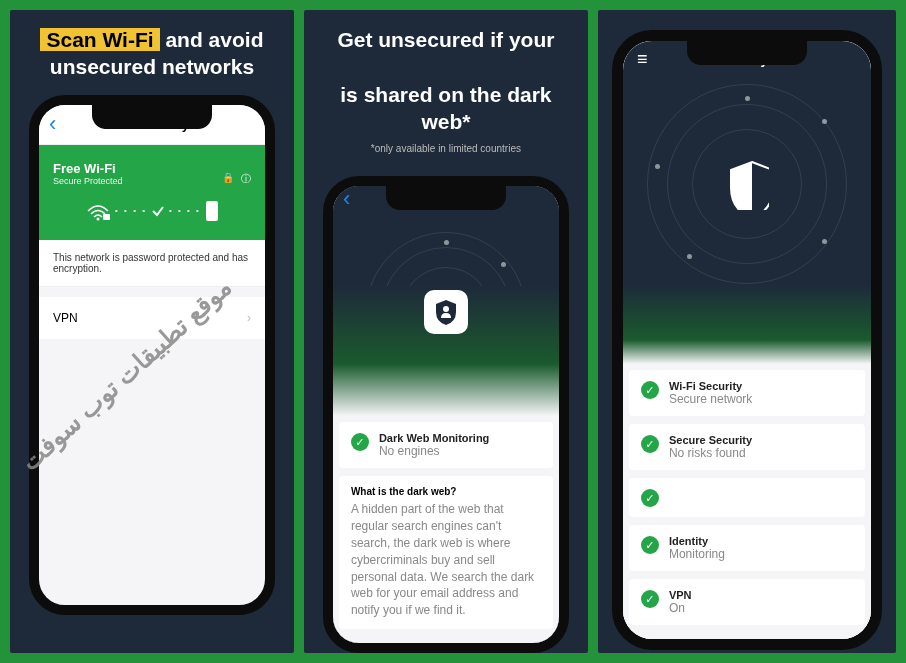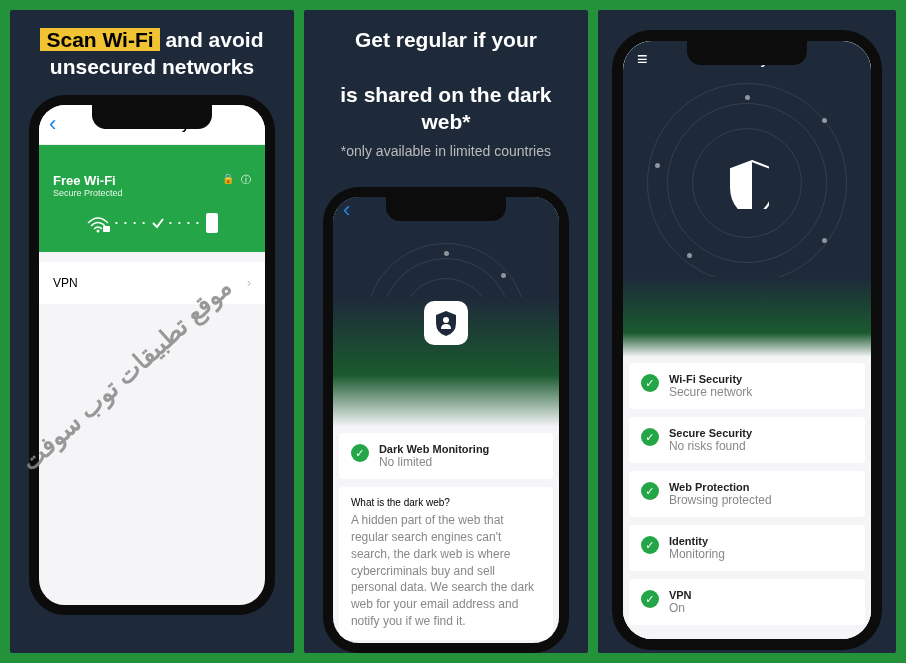--- a/index.html
+++ b/index.html
@@ -1,33 +1,33 @@
 <!DOCTYPE html>
 <html><head>
 <meta charset="utf-8">
 <style>
 *{margin:0;padding:0;box-sizing:border-box;font-family:-apple-system,BlinkMacSystemFont,"Segoe UI",Arial,sans-serif}
 body{background:#24923a;width:906px;height:663px;overflow:hidden;position:relative;padding:10px}
 .panels{display:flex;gap:10px;height:100%}
 .panel{flex:1;background:#1e2a3a;border-radius:2px;position:relative;overflow:hidden;display:flex;flex-direction:column;align-items:center}
 .headline{color:#fff;text-align:center;font-weight:700;font-size:21px;line-height:1.3;padding:16px 12px 8px}
 .hl-yellow{background:#f1c232;color:#000;padding:0 6px}
-.subnote{color:#bbb;font-size:14px;margin-bottom:22px}
+.subnote{color:#bbb;font-size:10px;margin-bottom:16px}
 .phone{width:246px;height:520px;background:#f5f5f7;border-radius:36px;border:10px solid #0c0c0c;position:relative;overflow:hidden;margin-top:6px}
 .notch{position:absolute;top:0;left:50%;transform:translateX(-50%);width:120px;height:24px;background:#0c0c0c;border-radius:0 0 14px 14px;z-index:50}
 .screen{position:absolute;inset:0;display:flex;flex-direction:column}
 .navbar{height:40px;background:#fff;display:flex;align-items:center;border-bottom:1px solid #eee;padding:0 10px}
 .navbar-dark{height:40px;background:#1e2a3a;display:flex;align-items:center;padding:0 10px}
 .back{color:#1e88e5;font-size:22px;font-weight:300}
 .nav-title{flex:1;text-align:center;font-size:13px;font-weight:600;margin-right:20px}
 .nav-title-dark{color:#fff;flex:1;text-align:center;font-size:13px;font-weight:600;margin-right:20px}
 .wifi-card{background:#24a547;color:#fff;padding:12px 14px 18px}
 .wifi-title{font-size:13px;font-weight:600}
 .wifi-sub{font-size:9px;opacity:.9}
-.wifi-icons-row{display:flex;align-items:flex-start;justify-content:space-between;margin-top:16px}
+.wifi-icons-row{display:flex;align-items:flex-end;justify-content:space-between;margin-top:4px}
 .wifi-right-icons{display:flex;gap:6px;font-size:10px}
 .conn-diagram{display:flex;align-items:center;justify-content:center;gap:4px;margin-top:14px}
 .dots{letter-spacing:2px;font-size:8px}
 .info-box{background:#fff;padding:12px 14px;font-size:10px;color:#333;border-bottom:1px solid #eee}
 .vpn-row{background:#fff;padding:14px;display:flex;align-items:center;justify-content:space-between;font-size:12px;margin-top:10px}
 .chev{color:#bbb}
 .dark-hero{background:#1e2a3a;flex:1;display:flex;flex-direction:column;align-items:center;position:relative;padding-top:20px}
 .orbit{position:relative;width:160px;height:160px;display:flex;align-items:center;justify-content:center}
 .ring{position:absolute;border:1px solid rgba(255,255,255,.1);border-radius:50%}
 .r1{width:90px;height:90px}
@@ -39,21 +39,21 @@
 .hero-text{color:#fff;font-size:16px;font-weight:300;margin-top:6px}
 .hero-text-big{color:#fff;font-size:20px;font-weight:300;margin-top:10px}
 .green-fade{position:absolute;bottom:0;left:0;right:0;height:130px;background:linear-gradient(to bottom,#1e2a3a,#1a5a2e 60%,#f5f5f7)}
 .list-area{background:#f5f5f7;padding:6px}
 .card{background:#fff;border-radius:4px;padding:10px 12px;margin-bottom:8px;display:flex;align-items:flex-start;gap:10px}
 .card-info{background:#fff;border-radius:4px;padding:10px 12px;margin-bottom:8px}
 .check-circle{width:18px;height:18px;background:#24a547;border-radius:50%;flex:none;display:flex;align-items:center;justify-content:center;color:#fff;font-size:11px;margin-top:1px}
 .card-title{font-size:11px;font-weight:600;color:#222}
 .card-sub{font-size:12px;color:#888}
 .card-body{flex:1}
-.info-title{font-size:10px;font-weight:400;margin-bottom:4px}
+.info-title{font-size:10px;font-weight:700;margin-bottom:4px}
 .info-text{font-size:12px;color:#888;line-height:1.4}
 .p3-navbar{height:40px;background:#1e2a3a;display:flex;align-items:center;padding:0 14px}
 .burger{color:#fff;font-size:18px}
 .watermark{position:absolute;top:350px;left:-20px;transform:rotate(-42deg);font-size:25px;color:#888;font-weight:600;z-index:100;pointer-events:none;font-family:Arial;opacity:.85;letter-spacing:1px}
 .panel3{flex:1.05}
 .panel3 .screen{background:#f5f5f7}
 .p3-hero{background:#1e2a3a;height:310px;position:relative;display:flex;flex-direction:column;align-items:center;padding-top:6px}
 </style>
 </head>
 <body>
@@ -91,32 +91,33 @@
           <span class="dots">• • • •</span>
           <svg width="14" height="14">
                 <path d="M2 7 L6 11 L12 3" stroke="#fff" stroke-width="2" fill="none"></path>
               </svg>
           <span class="dots">• • • •</span>
           <svg width="14" height="22">
                 <rect x="1" y="1" width="12" height="20" rx="2" fill="#fff"></rect>
               </svg>
         </div>
       </div>
+      <div class="info-box">This network is password protected and has encryption.</div>
       <div class="vpn-row">
         <span>VPN</span>
         <span class="chev">›</span>
       </div>
     </div>
   </div>
   <div class="watermark">موقع تطبيقات توب سوفت</div>
 </div>
 
 <div class="panel">
   <div class="headline">
-    <span>Get regular if your</span><br>
+    <span>Get unsecured if your</span><br>
     <br>
     <span>is shared on the dark web*</span>
   </div>
   <div class="subnote">*only available in limited countries</div>
   <div class="phone">
     <div class="notch"></div>
     <div class="screen" style="background:#1e2a3a">
       <div class="navbar-dark">
         <span class="back">‹</span>
         <span class="nav-title-dark">Identity</span>
@@ -139,21 +140,21 @@
           </div>
         </div>
         <div class="hero-text">Monitoring</div>
         <div class="green-fade"></div>
       </div>
       <div class="list-area">
         <div class="card">
           <div class="check-circle">✓</div>
           <div class="card-body">
             <div class="card-title">Dark Web Monitoring</div>
-            <div class="card-sub">No limited</div>
+            <div class="card-sub">No engines</div>
           </div>
         </div>
         <div class="card-info">
           <div class="info-title">What is the dark web?</div>
           <div class="info-text">A hidden part of the web that regular search engines can't search, the dark web is where cybercriminals buy and sell personal data. We search the dark web for your email address and notify you if we find it.</div>
         </div>
       </div>
     </div>
   </div>
 </div>
@@ -194,24 +195,20 @@
         </div>
         <div class="card">
           <div class="check-circle">✓</div>
           <div class="card-body">
                 <div class="card-title">Secure Security</div>
                 <div class="card-sub">No risks found</div>
               </div>
         </div>
         <div class="card">
           <div class="check-circle">✓</div>
-          <div class="card-body">
-                <div class="card-title">Web Protection</div>
-                <div class="card-sub">Browsing protected</div>
-              </div>
         </div>
         <div class="card">
           <div class="check-circle">✓</div>
           <div class="card-body">
                 <div class="card-title">Identity</div>
                 <div class="card-sub">Monitoring</div>
               </div>
         </div>
         <div class="card">
           <div class="check-circle">✓</div>

